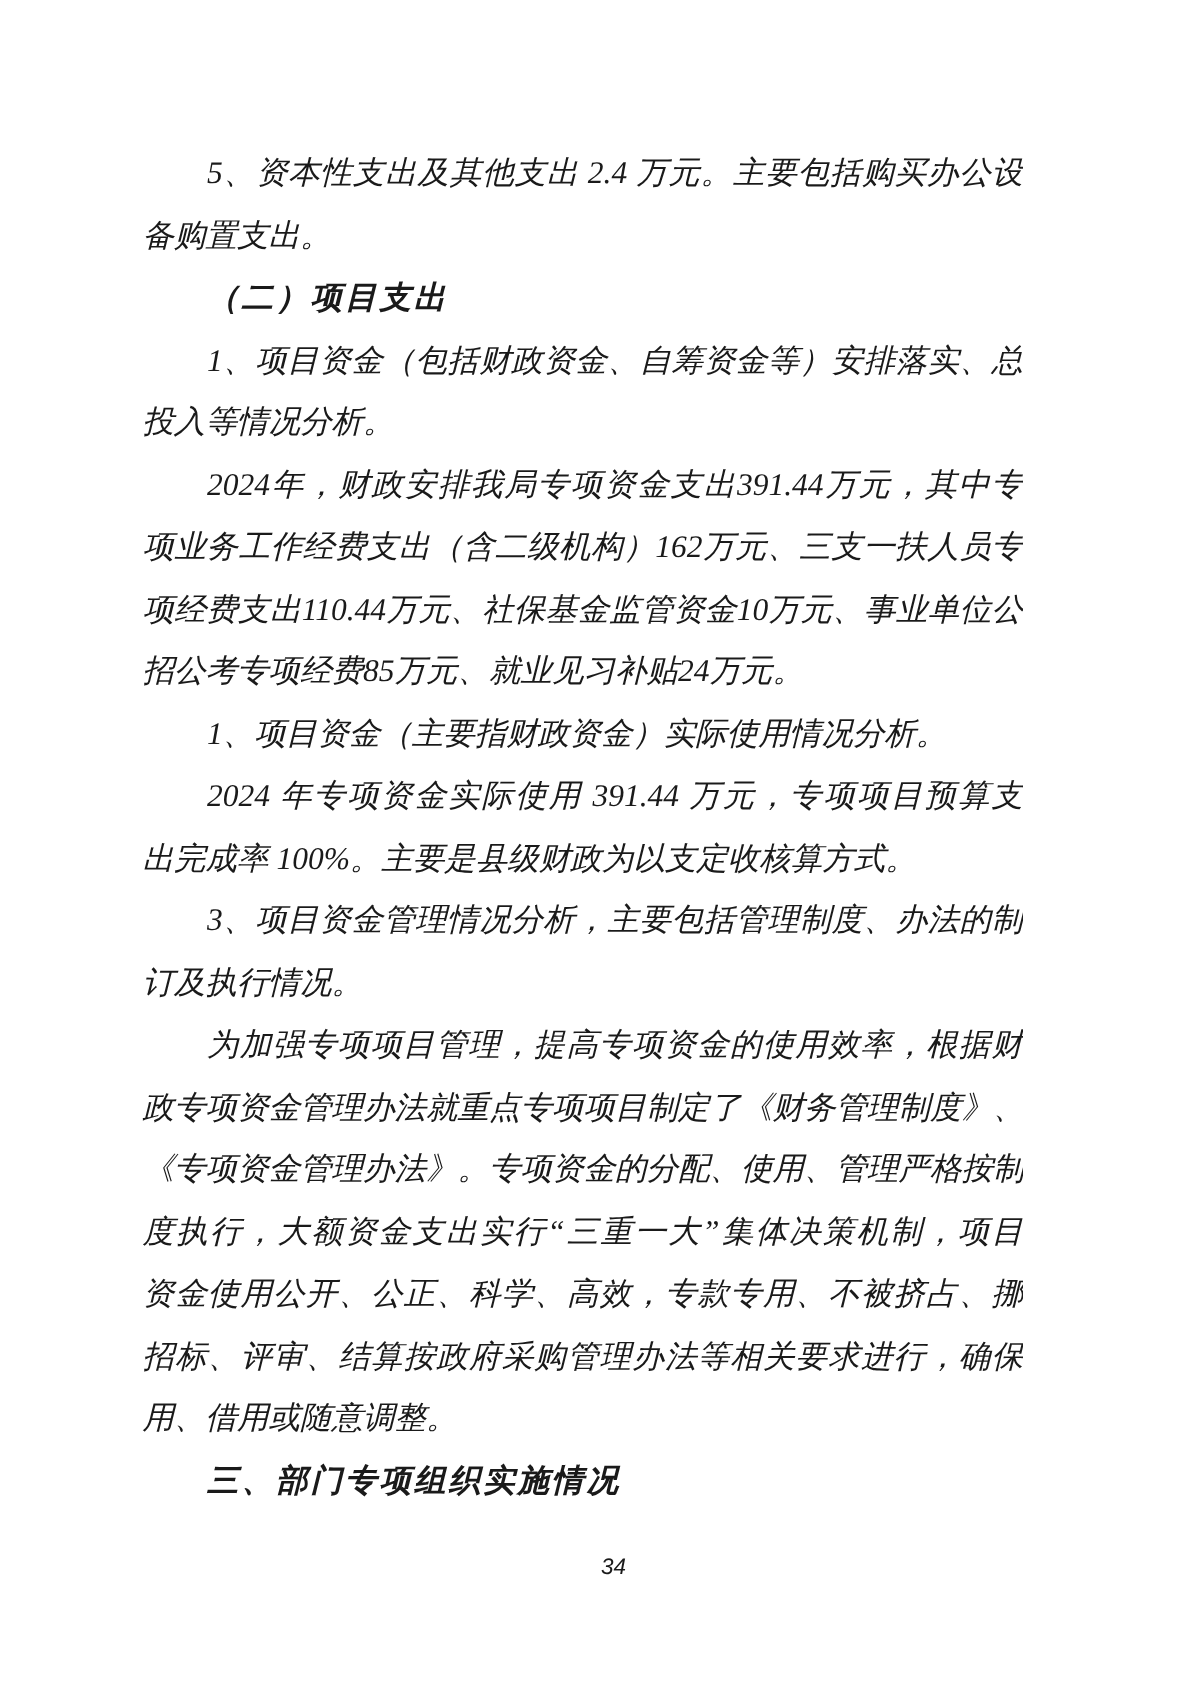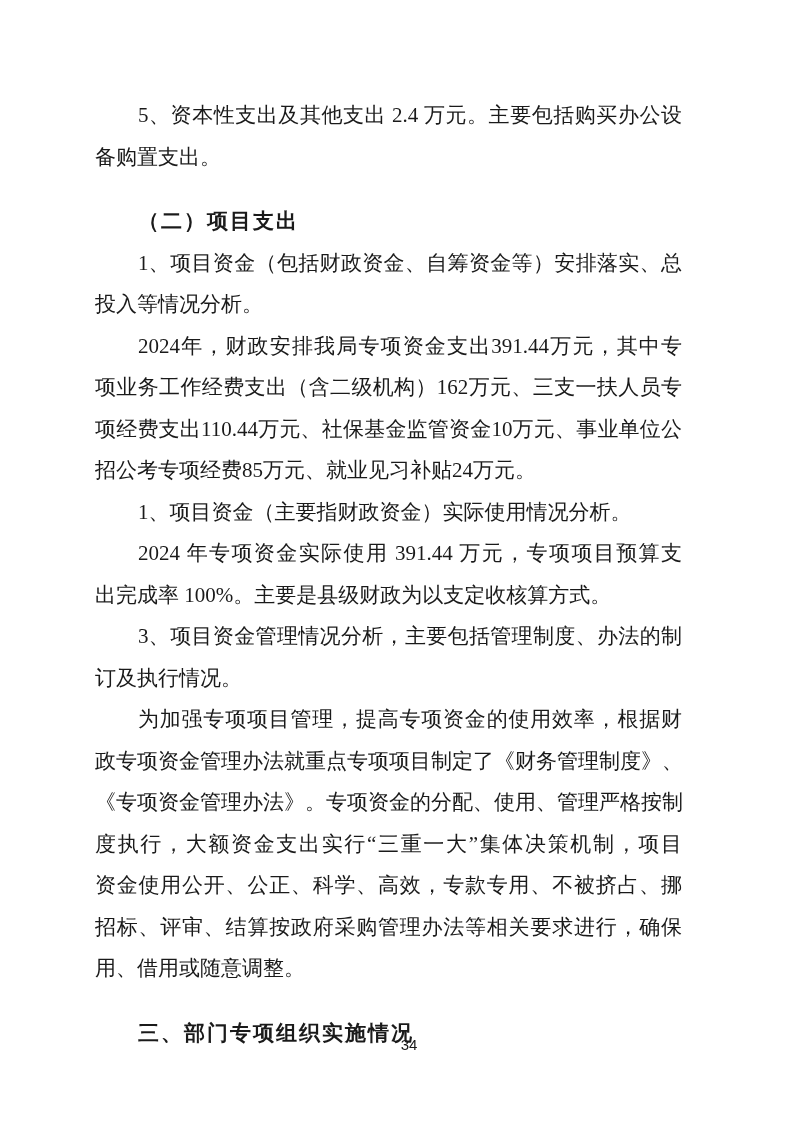--- a/index.html
+++ b/index.html
@@ -9,20 +9,21 @@
     background: #ffffff;
     font-family: "Liberation Serif", "DejaVu Serif", serif;
     color: #1a1a1a;
     overflow: hidden;
   }
   .page {
     position: relative;
     width: 793px;
     height: 806px;
     background: #ffffff;
+    font-style: italic;
   }
   .content {
     position: absolute;
     left: 95px;
     top: 95px;
     width: 587px;
   }
   .para { }
   .line {
     font-size: 21px;
@@ -38,21 +39,20 @@
     text-align-last: left;
   }
   .line.indent {
     text-indent: 43px;
   }
   .para.heading .line {
     font-weight: bold;
     text-align: center;
     text-align-last: left;
     letter-spacing: 2px;
-    margin-top: 23px;
   }
   .page-footer {
     position: absolute;
     left: 0;
     top: 1036px;
     width: 793px;
     text-align: center;
     font-family: "Liberation Sans", "DejaVu Sans", sans-serif;
     font-size: 15px;
     color: #1a1a1a;

